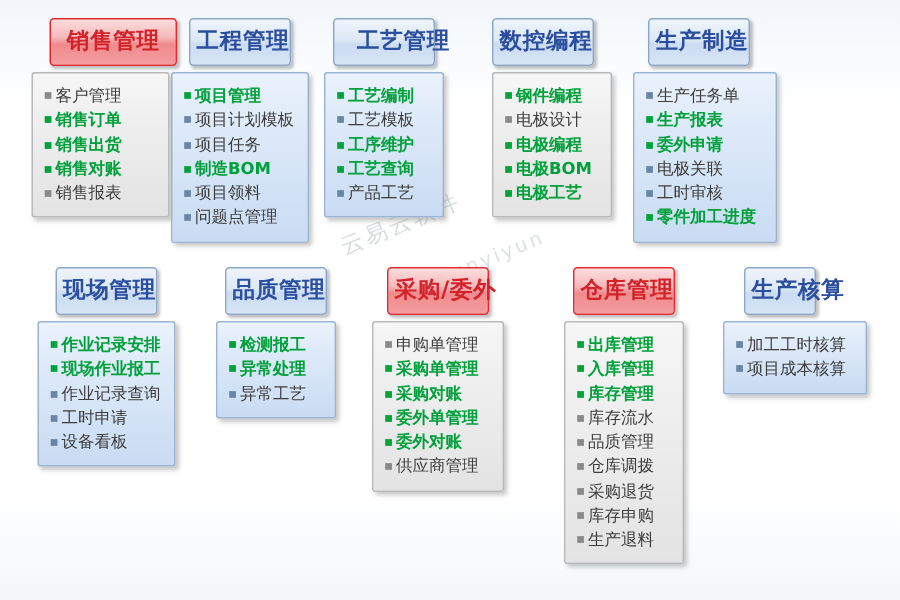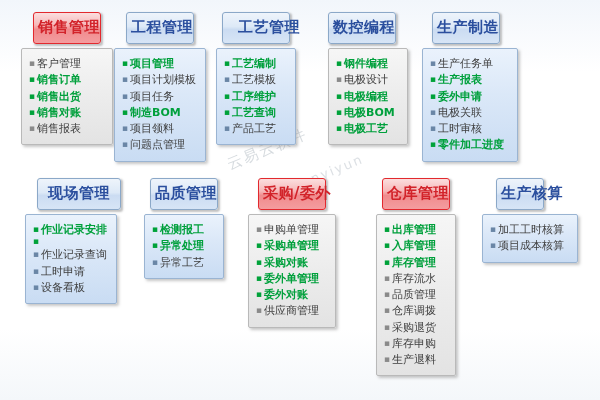--- a/index.html
+++ b/index.html
@@ -149,21 +149,21 @@
 </head>
 <body>
 
 <div id="canvas">
 
   <div class="watermark">云易云软件</div>
   <div class="watermark2">yunyiyun</div>
 
   <div id="modules-layer">
       <div class="module" style="left: 33px; top: 12px;">
-        <div class="mod-header red" style="width: 68px;">销售管理</div>
+        <div class="mod-header red" style="width: 85px;">销售管理</div>
         <div class="mod-body gray" style="width: 92px; margin-left: -12px;">
           <ul>
             <li class="">
               <span class="bullet">▪</span>
               <span class="itxt">客户管理</span>
             </li>
             <li class="green">
               <span class="bullet">▪</span>
               <span class="itxt">销售订单</span>
             </li>
@@ -292,29 +292,30 @@
               <span class="itxt">工时审核</span>
             </li>
             <li class="green">
               <span class="bullet">▪</span>
               <span class="itxt">零件加工进度</span>
             </li>
           </ul>
         </div>
       </div>
       <div class="module" style="left: 37px; top: 178px;">
-        <div class="mod-header blue" style="width: 84px;">现场管理</div>
+        <div class="mod-header blue" style="width: 68px;">现场管理</div>
         <div class="mod-body blue" style="width: 92px; margin-left: -12px;">
           <ul>
             <li class="green">
               <span class="bullet">▪</span>
               <span class="itxt">作业记录安排</span>
             </li>
             <li class="green">
               <span class="bullet">▪</span>
+              <span class="itxt">现场作业报工</span>
             </li>
             <li class="">
               <span class="bullet">▪</span>
               <span class="itxt">作业记录查询</span>
             </li>
             <li class="">
               <span class="bullet">▪</span>
               <span class="itxt">工时申请</span>
             </li>
             <li class="">

